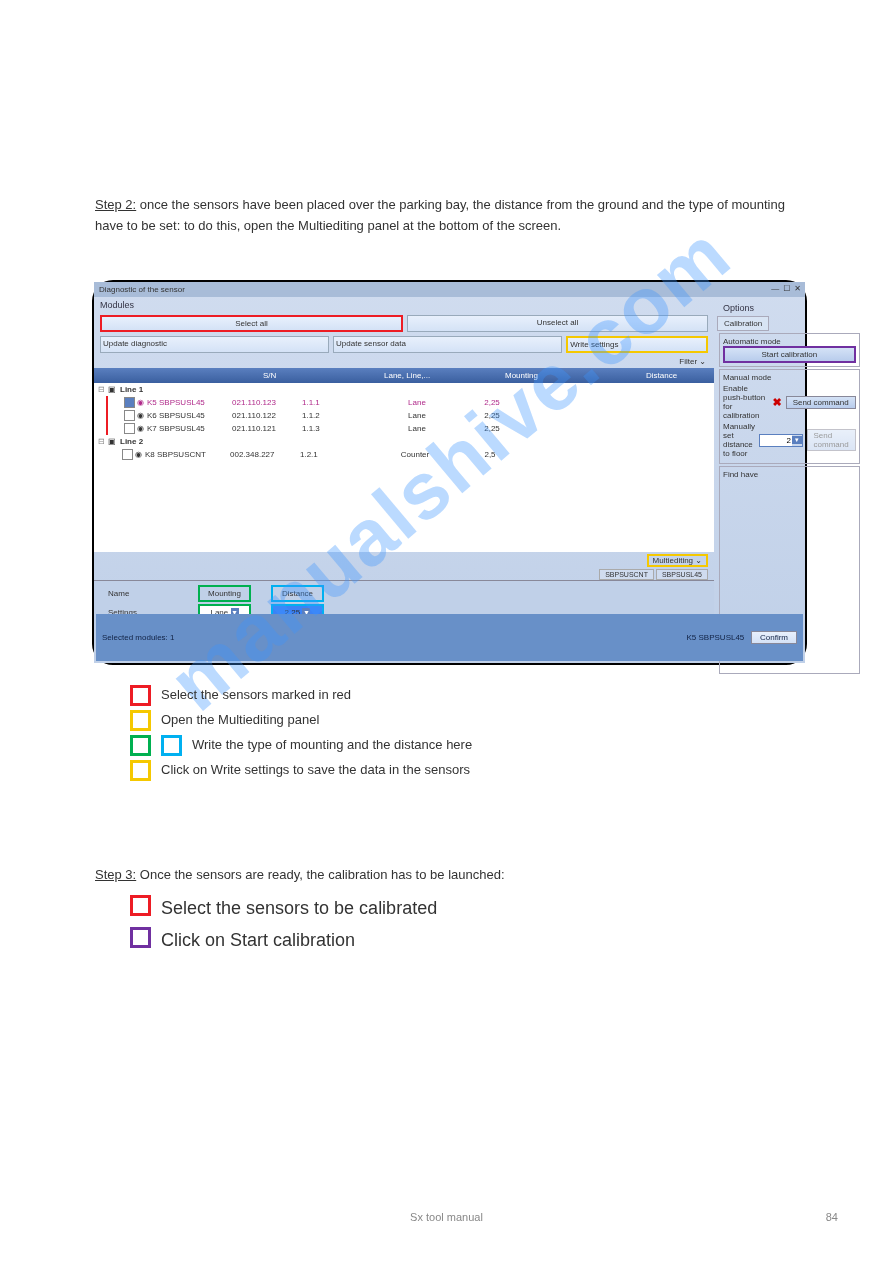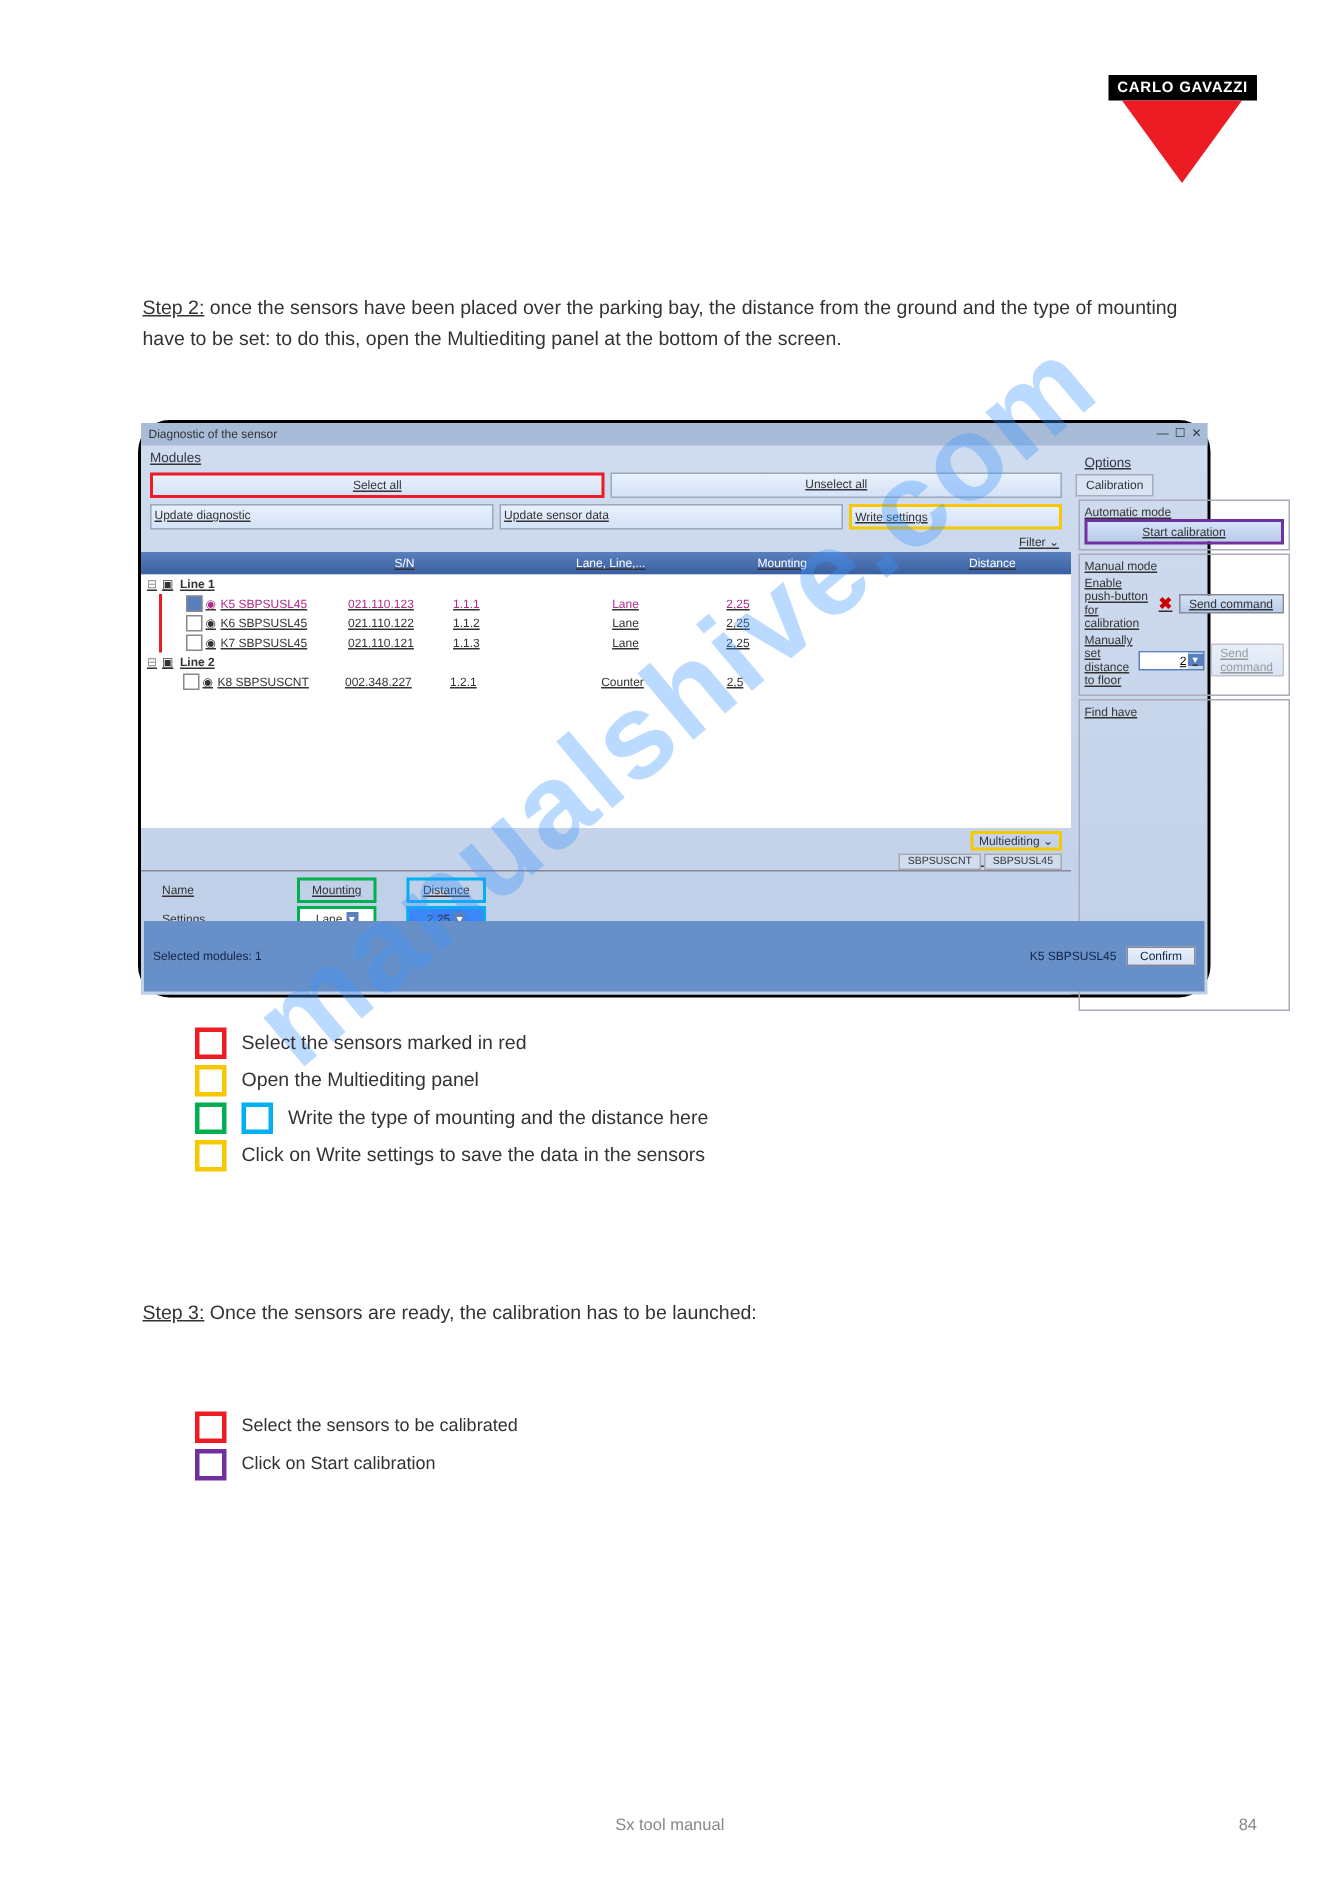--- a/index.html
+++ b/index.html
@@ -10,21 +10,21 @@
 
 .intro { position: absolute; left: 95px; top: 195px; width: 710px; font-size: 13px; line-height: 1.6; }
 .intro .para1 { margin-bottom: 10px; }
 
 .screenshot { position: absolute; left: 92px; top: 280px; width: 715px; height: 385px; background: #000; border-radius: 21px; }
 .app { position: absolute; left: 2px; top: 2px; right: 2px; bottom: 2px; background: linear-gradient(#d0dcef, #c0d0e8); }
 .titlebar { height: 15px; background: #a8bcd8; display: flex; align-items: center; padding: 0 5px; }
 .titlebar span { font-size: 8px; color: #333; }
 .wincontrols { position: absolute; right: 4px; top: 2px; display: flex; gap: 4px; font-size: 8px; color: #555; }
 
-.mainarea { display: flex; height: calc(100% - 15px); text-decoration: underline; }
+.mainarea { display: flex; height: calc(100% - 15px); }
 .leftpanel { flex: 0 0 64%; display: flex; flex-direction: column; }
 .rightpanel { flex: 1; padding: 3px; }
 
 .modhead { font-size: 9px; padding: 3px 6px; color: #334; }
 .selrow { display: flex; gap: 4px; padding: 2px 6px; }
 .selbtn { flex: 1; background: linear-gradient(#e8f0fc,#d4e2f6); border: 1px solid #9ab; font-size: 8px; text-align: center; padding: 2px; position: relative; }
 .redbox { border: 2px solid #ed1c24 !important; }
 .yelbox { border: 2px solid #f5c800 !important; }
 .purbox { border: 2px solid #7030a0 !important; }
 .grnbox { border: 2px solid #00b050 !important; }
@@ -86,33 +86,29 @@
 .confbtn { background: linear-gradient(#e8f0fc,#d4e2f6); border: 1px solid #889; padding: 1px 8px; }
 
 .watermark { position: absolute; left: 50%; top: 50%; transform: translate(-50%,-55%) rotate(-40deg); font-size: 80px; font-weight: bold; color: rgba(60,150,255,0.35); pointer-events: none; letter-spacing: 2px; }
 
 .legend { position: absolute; left: 130px; top: 685px; width: 670px; font-size: 13px; line-height: 1.55; }
 .legitem { display: flex; margin-bottom: 4px; }
 .legcolor { width: 15px; height: 15px; border: 3px solid; margin-right: 10px; flex-shrink: 0; }
 .legtxt { }
 
 .step3 { position: absolute; left: 95px; top: 865px; width: 710px; font-size: 13px; line-height: 1.6; }
-.legend2 { position: absolute; left: 130px; top: 941px; width: 670px; font-size: 12px; line-height: 1.55; }
+.legend2 { position: absolute; left: 130px; top: 895px; width: 670px; font-size: 18px; line-height: 1.55; }
 
 .footer { position: absolute; bottom: 40px; left: 0; right: 0; text-align: center; font-size: 11px; color: #888; }
 .pageno { position: absolute; bottom: 40px; right: 55px; font-size: 11px; color: #888; }
 </style>
 </head>
 <body>
 
 <div class="page">
-  <div class="logo">
-    <div class="logo-box">CARLO GAVAZZI</div>
-    <div class="logo-tri"></div>
-  </div>
 
   <div class="intro">
     <div class="para1">
       <u>Step 2:</u><span> once the sensors have been placed over the parking bay, the distance from the ground and the type of mounting have to be set: to do this, open the Multiediting panel at the bottom of the screen.</span>
     </div>
   </div>
 
   <div class="screenshot">
     <div class="app">
       <div class="titlebar">

